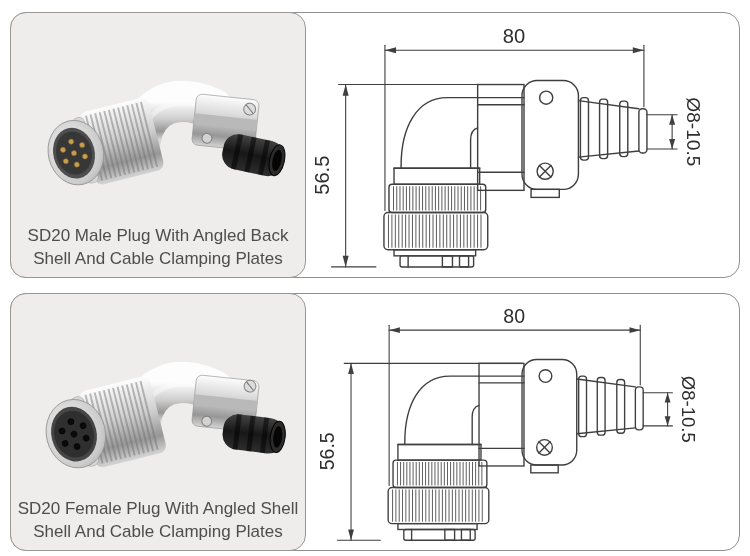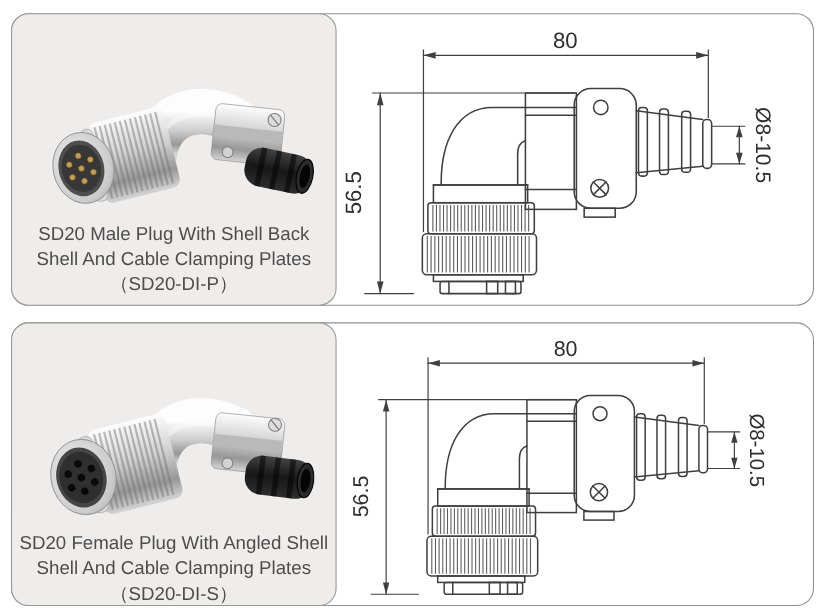--- a/index.html
+++ b/index.html
@@ -153,23 +153,22 @@
               <circle cx="54" cy="88" r="2.6"></circle>
                 <circle cx="54" cy="100" r="2.6"></circle>
               <circle cx="44" cy="106" r="2.6"></circle>
                 <circle cx="34" cy="100" r="2.6"></circle>
               <circle cx="34" cy="88" r="2.6"></circle>
             </g>
           </g>
         </g>
       </svg>
       <div class="caption">
-        <div>SD20 Male Plug With Shell Back</div>
+        <div>SD20 Male Plug With Angled Back</div>
         <div>Shell And Cable Clamping Plates</div>
-        <div>（SD20-DI-P）</div>
       </div>
     </div>
     <div class="drawing-wrap">
       <svg class="tech" viewBox="0 0 412 262">
         <use href="#gTechPart"></use>
         <use href="#gTechDims"></use>
         <text class="dim" x="197" y="30" text-anchor="middle">80</text>
         <text class="dim" transform="translate(13,161) rotate(-90)" text-anchor="middle">56.5</text>
         <text class="dim dim--small" transform="translate(369,118) rotate(90)" text-anchor="middle">Ø8-10.5</text>
       </svg>
@@ -212,21 +211,20 @@
               <circle cx="44" cy="107" r="3.1"></circle>
                 <circle cx="33" cy="101" r="3.1"></circle>
               <circle cx="33" cy="88" r="3.1"></circle>
             </g>
           </g>
         </g>
       </svg>
       <div class="caption">
         <div>SD20 Female Plug With Angled Shell</div>
         <div>Shell And Cable Clamping Plates</div>
-        <div>（SD20-DI-S）</div>
       </div>
     </div>
     <div class="drawing-wrap">
       <svg class="tech" viewBox="0 0 412 262">
         <use href="#gTechPart"></use>
         <use href="#gTechDims"></use>
         <text class="dim" x="197" y="30" text-anchor="middle">80</text>
         <text class="dim" transform="translate(13,161) rotate(-90)" text-anchor="middle">56.5</text>
         <text class="dim dim--small" transform="translate(369,118) rotate(90)" text-anchor="middle">Ø8-10.5</text>
       </svg>

